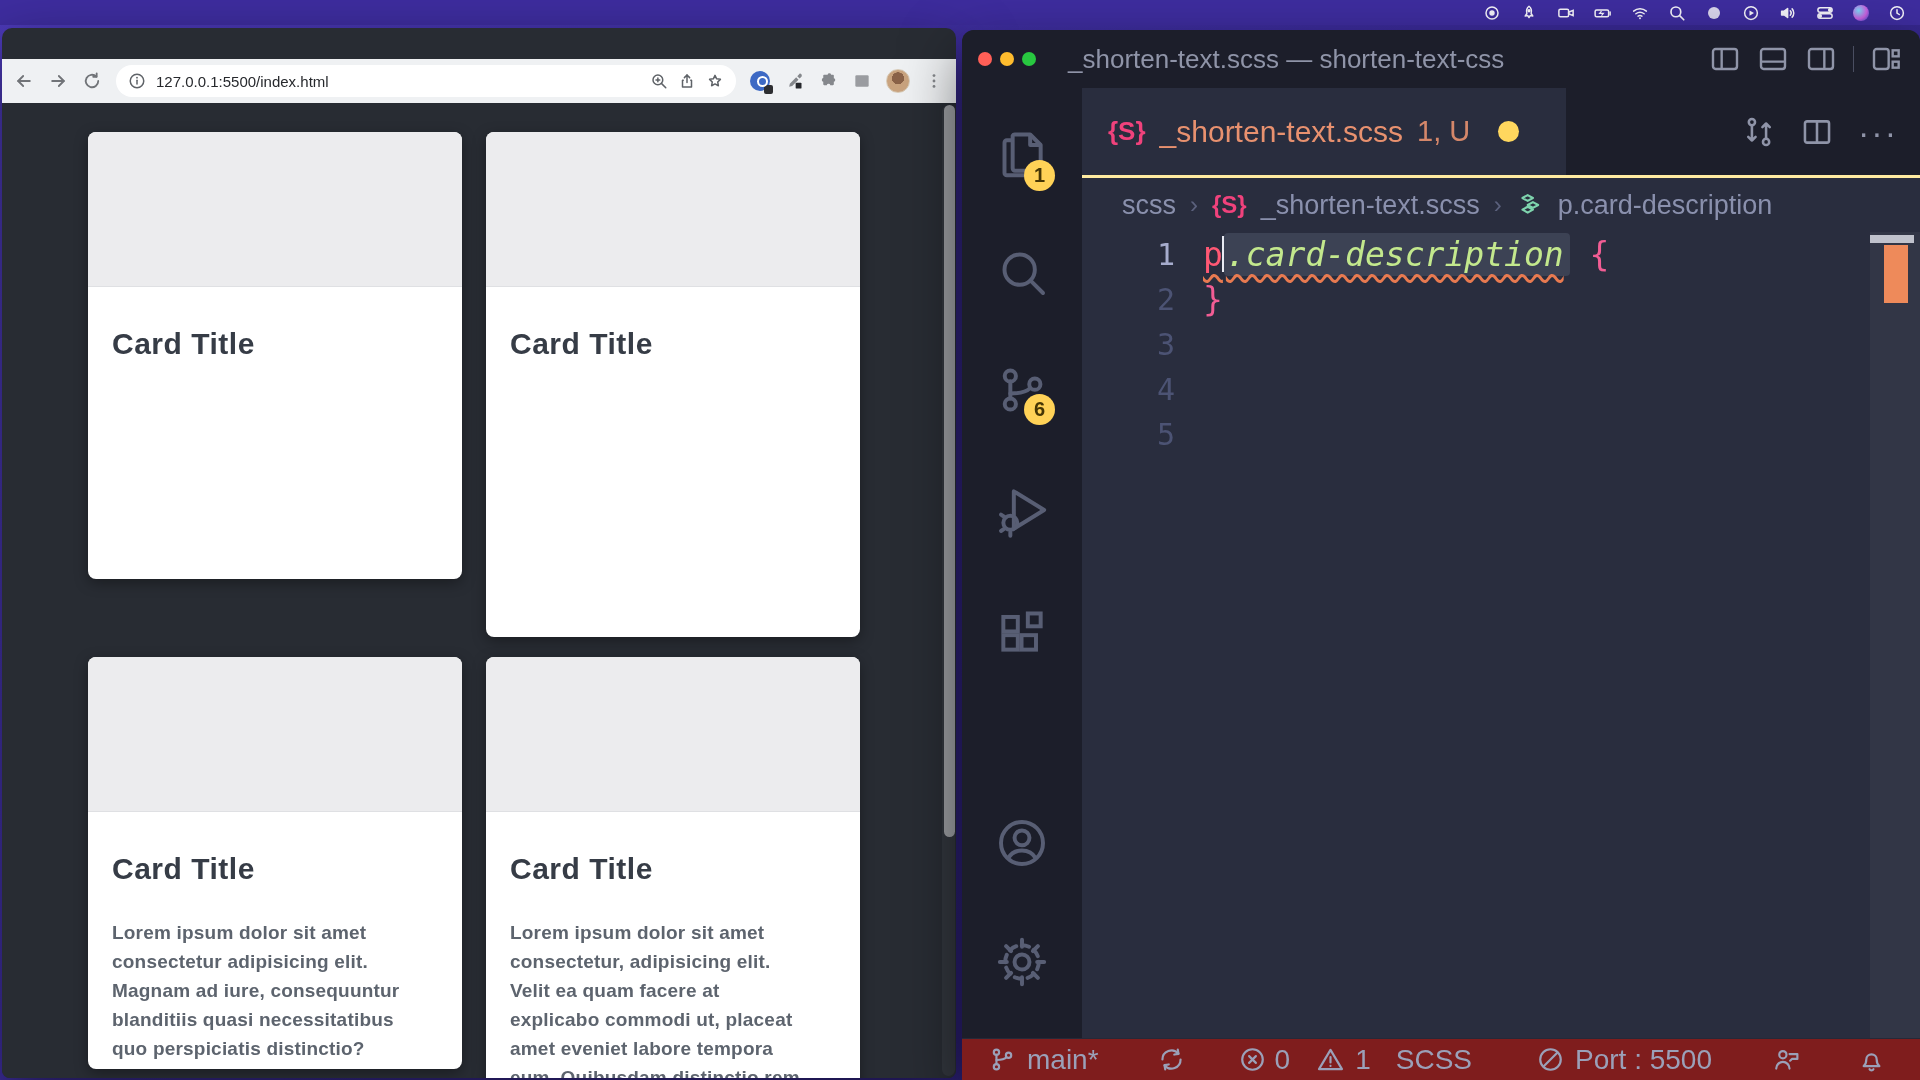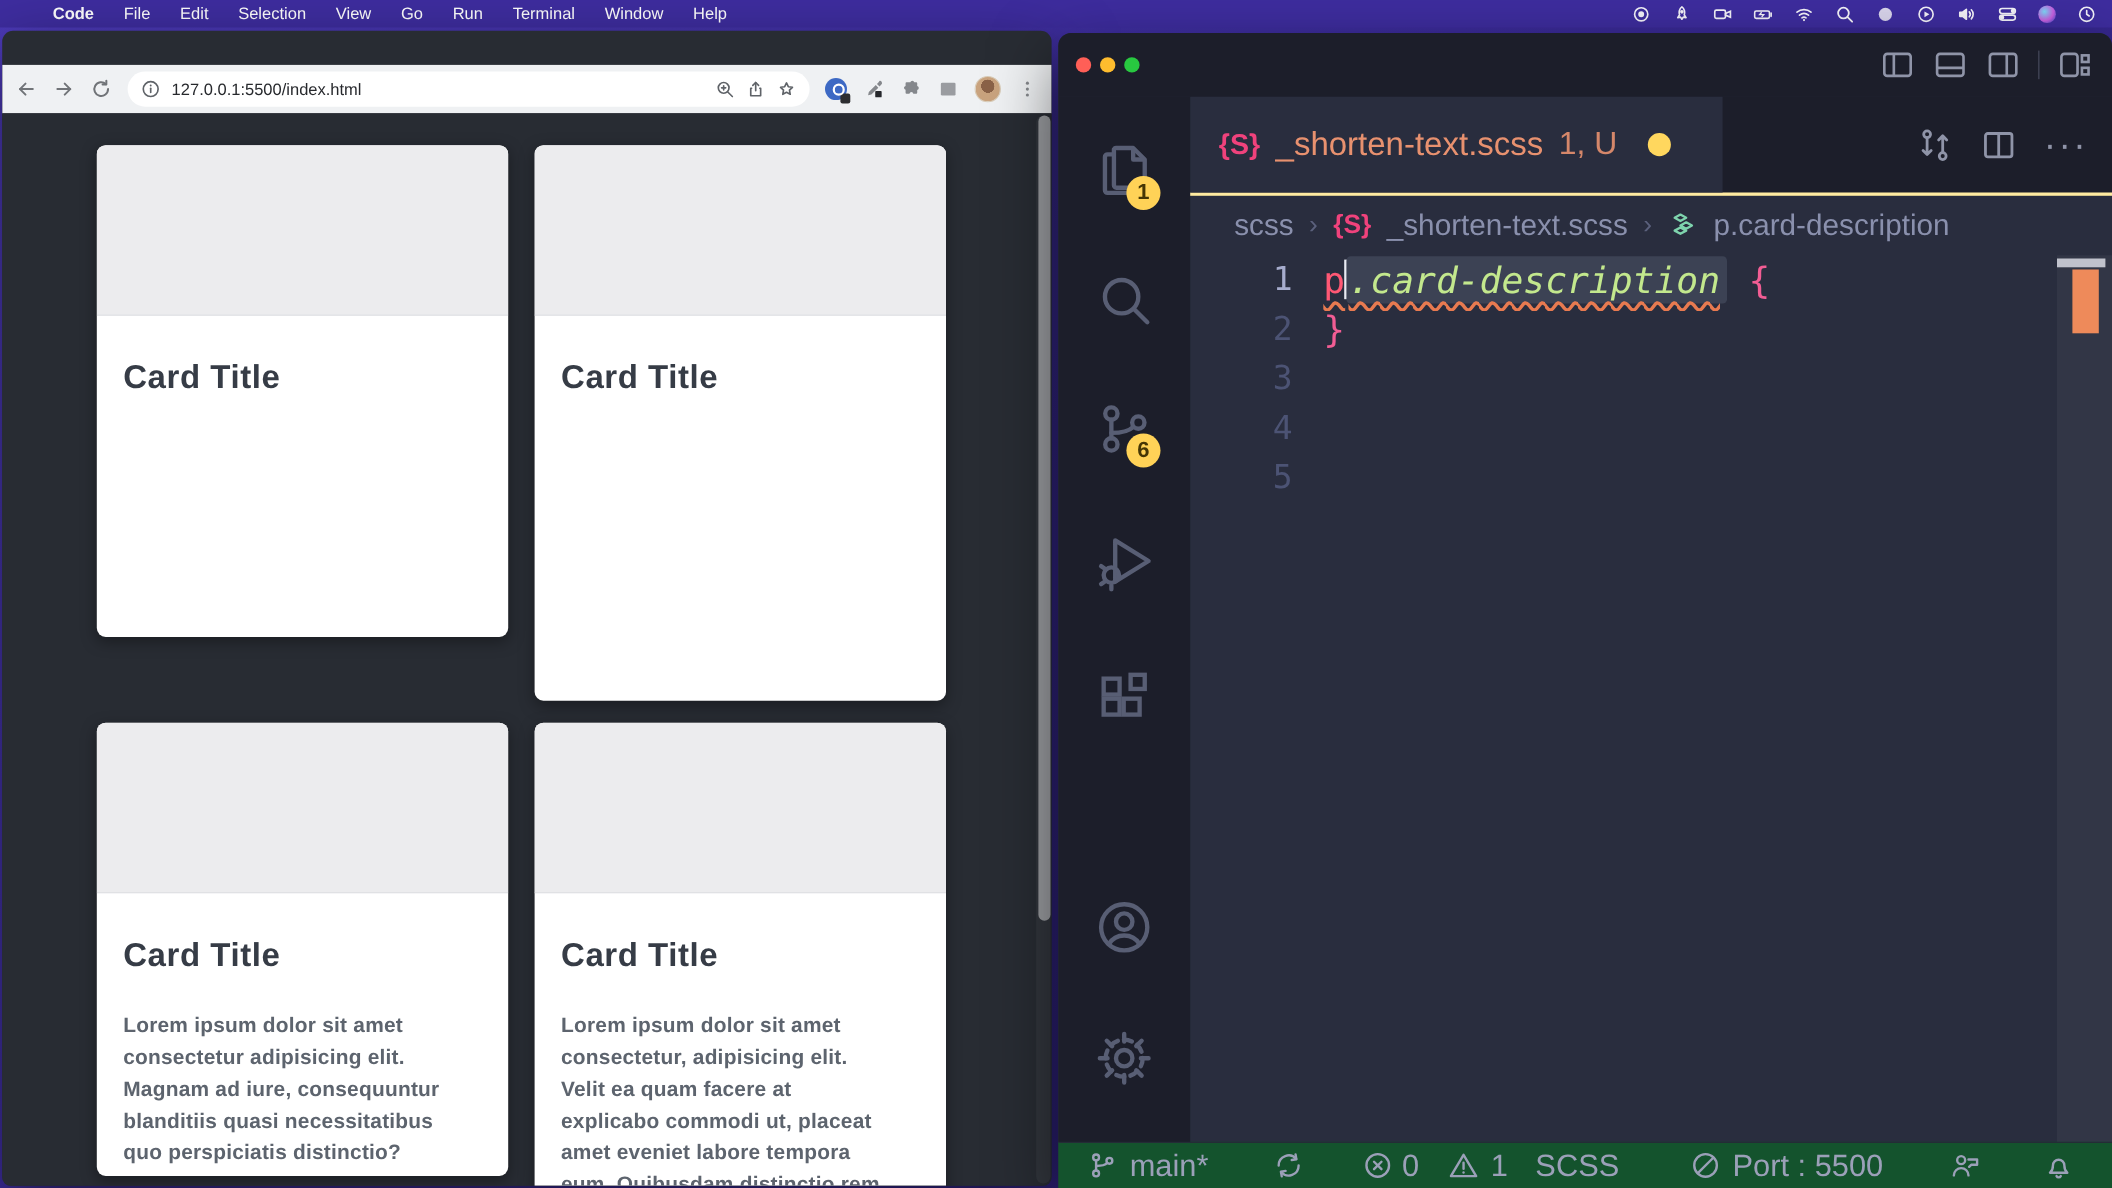--- a/index.html
+++ b/index.html
@@ -116,49 +116,37 @@
   .ltx { margin-left:28px; white-space:pre; }
   .squiggle { text-decoration:underline; text-decoration-style:wavy; text-decoration-color:#e87a50;
     text-decoration-thickness:2.5px; text-underline-offset:8px; }
   .tok-class { font-style:italic; background:#3c4254; border-radius:4px; padding:2px 6px 2px 2px; }
   .cursor { display:inline-block; width:3px; height:36px; background:#e8eaf2; vertical-align:-6px; margin:0 -1px; }
 
   #ruler { position:absolute; right:0; top:0; bottom:0; width:50px; background:rgba(255,255,255,.045); }
   #ruler-cursor { position:absolute; right:6px; top:3px; width:44px; height:8px; background:#cfd2da; opacity:.9; }
   #ruler-warning { position:absolute; right:12px; top:13px; width:24px; height:58px; background:#ee8a5a; }
 
-  #v-statusbar { height:42px; flex:0 0 42px; background:#14532d; border-top:1px solid #262938;
+  #v-statusbar { height:42px; flex:0 0 42px; background:#7f1d1d; border-top:1px solid #262938;
     display:flex; align-items:center; padding:0 34px 0 26px; font-size:28px; color:#9ba0b8; }
   .sb-group { display:flex; align-items:center; gap:10px; white-space:nowrap; }
   .sb-ic { width:29px; height:29px; }
   #sb-sync { margin-left:58px; }
   #sb-problems { margin-left:52px; gap:8px; }
   #sb-warn { margin-left:18px; }
   #sb-lang { margin-left:auto; }
   #sb-port { margin-left:64px; }
   #sb-feedback { margin-left:60px; }
   #sb-bell { margin-left:56px; }
 </style>
 </head>
 <body>
 
 <div id="menubar">
   <span class="apple"></span>
-  <div id="menu-items">
-      <span class="menu-item app">Code</span>
-      <span class="menu-item">File</span>
-      <span class="menu-item">Edit</span>
-      <span class="menu-item">Selection</span>
-      <span class="menu-item">View</span>
-      <span class="menu-item">Go</span>
-      <span class="menu-item">Run</span>
-      <span class="menu-item">Terminal</span>
-      <span class="menu-item">Window</span>
-      <span class="menu-item">Help</span>
-    </div>
   <div id="menu-status">
     <svg class="mico" viewBox="0 0 24 24" fill="none" stroke="currentColor" stroke-width="2">
         <circle cx="12" cy="12" r="8"></circle>
         <circle cx="12" cy="12" r="2.6" fill="currentColor"></circle>
       </svg>
     <svg class="mico" viewBox="0 0 24 24" fill="none" stroke="currentColor" stroke-width="2" stroke-linejoin="round">
         <path d="M12 3c3 2 4 6.5 2.8 9.5L17 16l-3.4-.6L12 18l-1.6-2.6L7 16l2.2-3.5C8 9.5 9 5 12 3z"></path>
         <circle cx="12" cy="9" r="1.2" fill="currentColor"></circle>
       </svg>
     <svg class="mico" viewBox="0 0 24 24" fill="none" stroke="currentColor" stroke-width="2">
@@ -293,20 +281,21 @@
   </div>
 </div>
 
 <div id="vscode" class="window">
   <div id="v-titlebar">
     <div class="tlights">
       <span class="tlight tlight14 tl-red"></span>
       <span class="tlight tlight14 tl-yellow"></span>
       <span class="tlight tlight14 tl-green"></span>
     </div>
+    <span id="v-title">_shorten-text.scss — shorten-text-css</span>
     <div id="v-title-actions">
       <svg class="tic" viewBox="0 0 24 24" fill="none" stroke="currentColor" stroke-width="1.8">
           <rect x="3" y="4.5" width="18" height="15" rx="2"></rect>
           <path d="M9.5 4.5v15"></path>
         </svg>
       <svg class="tic" viewBox="0 0 24 24" fill="none" stroke="currentColor" stroke-width="1.8">
           <rect x="3" y="4.5" width="18" height="15" rx="2"></rect>
           <path d="M3 14h18"></path>
         </svg>
       <svg class="tic" viewBox="0 0 24 24" fill="none" stroke="currentColor" stroke-width="1.8">

